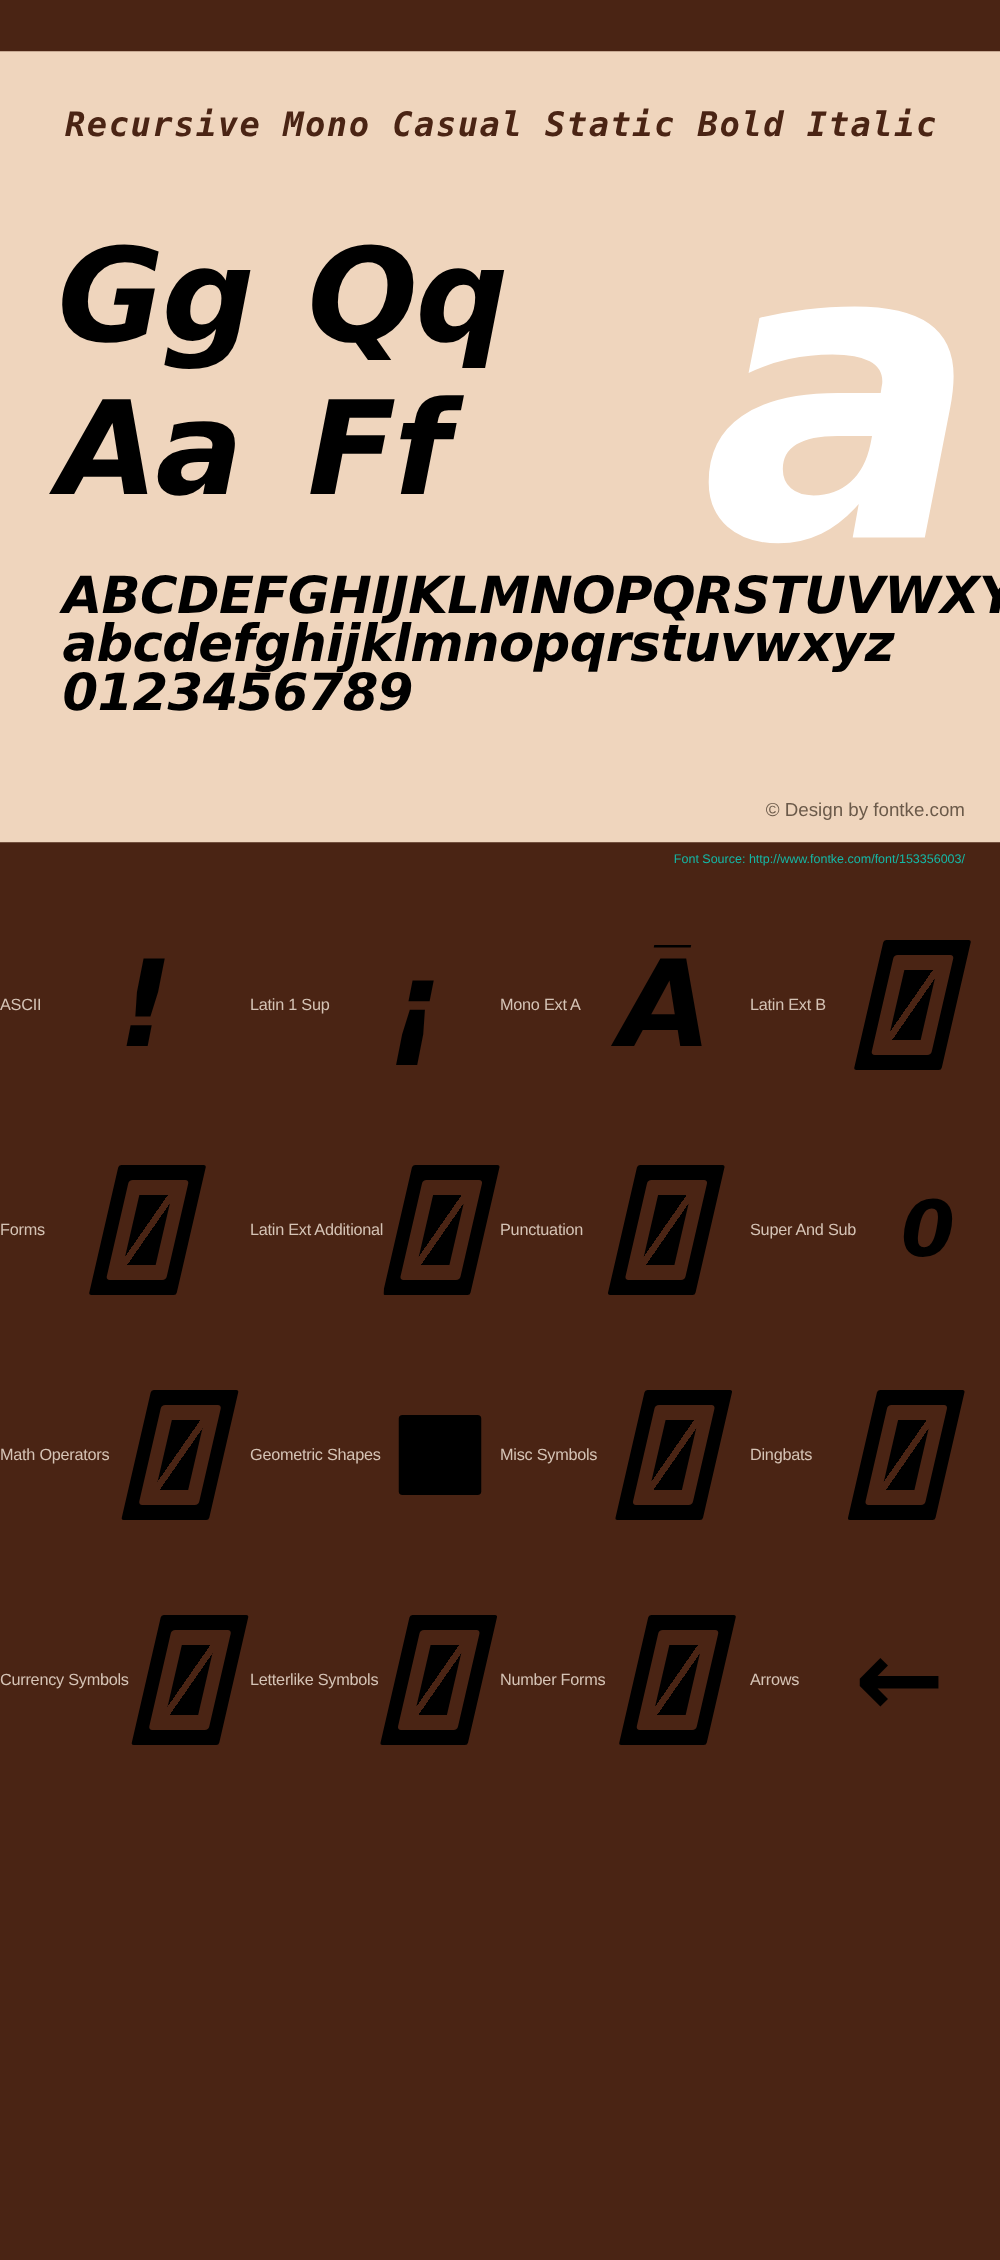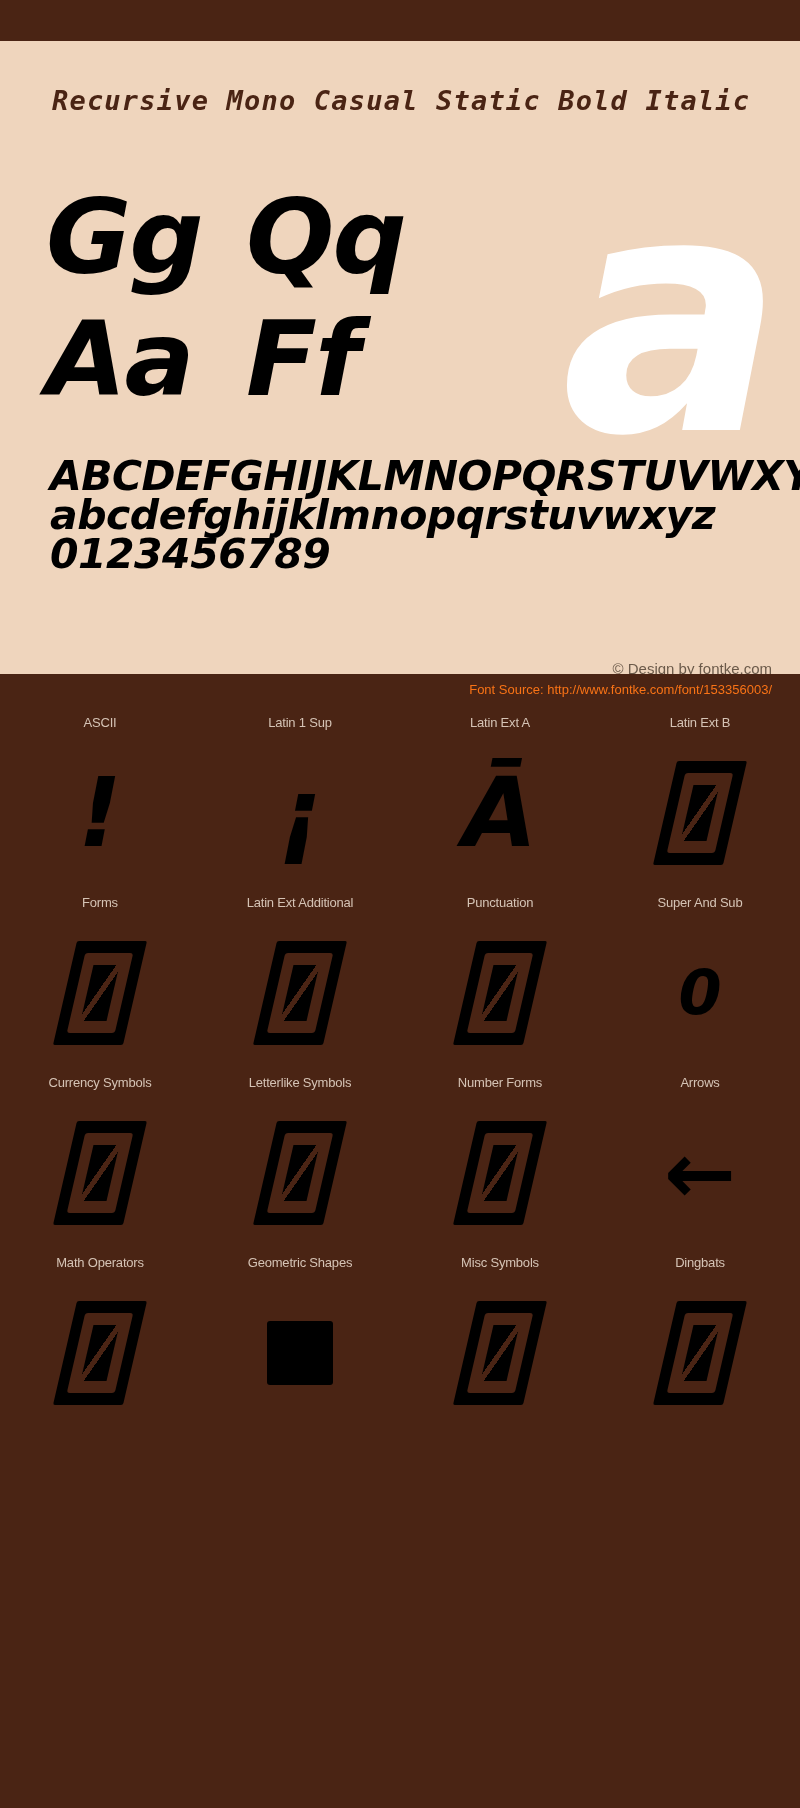--- a/index.html
+++ b/index.html
@@ -87,61 +87,61 @@
     font-size: 41px;
     line-height: 1.16;
     letter-spacing: -0.5px;
     white-space: nowrap;
   }
   .alpha div { height: 39px; }
 
   .credit {
     position: absolute;
     right: 28px;
-    top: 636px;
+    top: 616px;
     transform: translateY(-100%);
     font-size: 15px;
     color: #6b5a4a;
     font-family: "Liberation Sans", sans-serif;
   }
 
   
   .source-bar {
     position: relative;
     width: 800px;
     height: 36px;
     background: #4a2414;
   }
   .source-text {
     position: absolute;
     right: 28px;
     top: 8px;
-    font-size: 13px;
-    color: #f97316;
+    font-size: 10px;
+    color: #14b8a6;
     font-family: "Liberation Sans", sans-serif;
     white-space: nowrap;
   }
 
   
   .blocks {
     position: relative;
     width: 800px;
     background: #4a2414;
     padding-top: 4px;
   }
   .block-row {
     display: flex;
     width: 800px;
     height: 180px;
   }
   .block-cell {
     width: 200px;
     position: relative;
     display: flex;
-    flex-direction: column;
+    flex-direction: row;
     align-items: center;
   }
   .block-label {
     font-size: 13px;
     color: #d5c3b5;
     font-family: "Liberation Sans", sans-serif;
     text-align: center;
     height: 18px;
     line-height: 18px;
     white-space: nowrap;
@@ -241,21 +241,21 @@
       <div class="block-row">
         <div class="block-cell">
           <div class="block-label">ASCII</div>
           <div class="block-glyph">!</div>
         </div>
         <div class="block-cell">
           <div class="block-label">Latin 1 Sup</div>
           <div class="block-glyph">¡</div>
         </div>
         <div class="block-cell">
-          <div class="block-label">Latin Ext A</div>
+          <div class="block-label">Mono Ext A</div>
           <div class="block-glyph">Ā</div>
         </div>
         <div class="block-cell">
           <div class="block-label">Latin Ext B</div>
           <div class="block-glyph">
             <span class="tofu"></span>
           </div>
         </div>
       </div>
       <div class="block-row">
@@ -277,20 +277,46 @@
             <span class="tofu"></span>
           </div>
         </div>
         <div class="block-cell">
           <div class="block-label">Super And Sub</div>
           <div class="block-glyph small">0</div>
         </div>
       </div>
       <div class="block-row">
         <div class="block-cell">
+          <div class="block-label">Math Operators</div>
+          <div class="block-glyph">
+            <span class="tofu"></span>
+          </div>
+        </div>
+        <div class="block-cell">
+          <div class="block-label">Geometric Shapes</div>
+          <div class="block-glyph">
+            <span class="sq"></span>
+          </div>
+        </div>
+        <div class="block-cell">
+          <div class="block-label">Misc Symbols</div>
+          <div class="block-glyph">
+            <span class="tofu"></span>
+          </div>
+        </div>
+        <div class="block-cell">
+          <div class="block-label">Dingbats</div>
+          <div class="block-glyph">
+            <span class="tofu"></span>
+          </div>
+        </div>
+      </div>
+      <div class="block-row">
+        <div class="block-cell">
           <div class="block-label">Currency Symbols</div>
           <div class="block-glyph">
             <span class="tofu"></span>
           </div>
         </div>
         <div class="block-cell">
           <div class="block-label">Letterlike Symbols</div>
           <div class="block-glyph">
             <span class="tofu"></span>
           </div>
@@ -299,41 +325,15 @@
           <div class="block-label">Number Forms</div>
           <div class="block-glyph">
             <span class="tofu"></span>
           </div>
         </div>
         <div class="block-cell">
           <div class="block-label">Arrows</div>
           <div class="block-glyph arrow">←</div>
         </div>
       </div>
-      <div class="block-row">
-        <div class="block-cell">
-          <div class="block-label">Math Operators</div>
-          <div class="block-glyph">
-            <span class="tofu"></span>
-          </div>
-        </div>
-        <div class="block-cell">
-          <div class="block-label">Geometric Shapes</div>
-          <div class="block-glyph">
-            <span class="sq"></span>
-          </div>
-        </div>
-        <div class="block-cell">
-          <div class="block-label">Misc Symbols</div>
-          <div class="block-glyph">
-            <span class="tofu"></span>
-          </div>
-        </div>
-        <div class="block-cell">
-          <div class="block-label">Dingbats</div>
-          <div class="block-glyph">
-            <span class="tofu"></span>
-          </div>
-        </div>
-      </div>
     </div>
 
 </div>
 
 </body></html>

